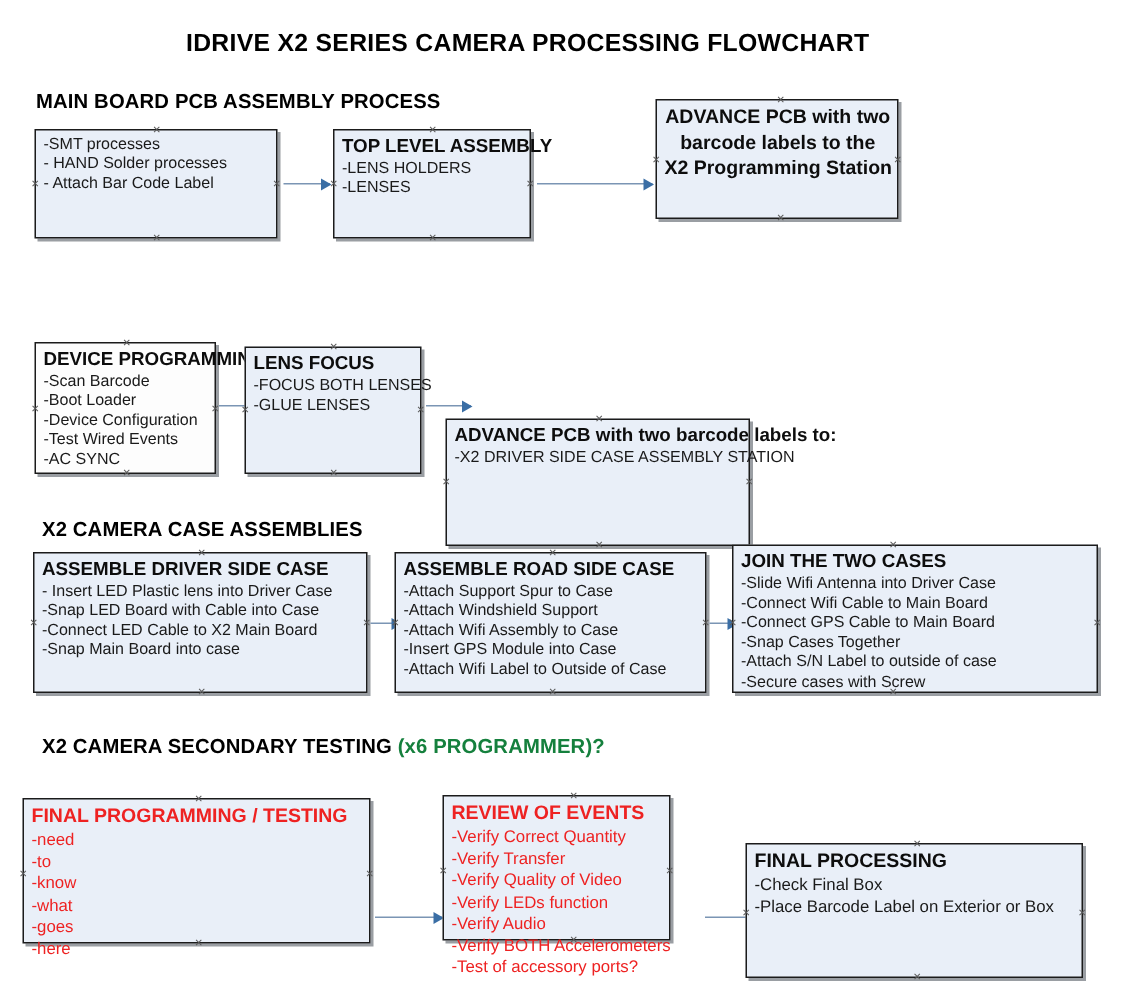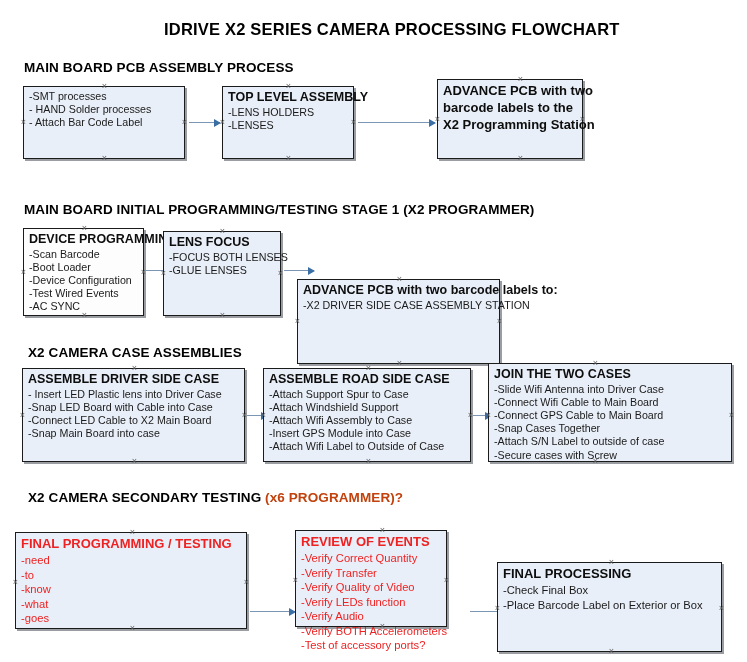--- a/index.html
+++ b/index.html
@@ -17,21 +17,21 @@
   .doc-title{
     position:absolute;
     font-size:16.5px;font-weight:bold;color:#000;
     letter-spacing:.2px;white-space:nowrap;
   }
   .section-title{
     position:absolute;
     font-size:13.5px;font-weight:bold;color:#000;
     white-space:nowrap;letter-spacing:.1px;
   }
-  .section-title .accent{color:#c2410c;}
+  .section-title .accent{color:#15803d;}
 
   
   .node{
     position:absolute;
     background:#e9eff8;
     border:1px solid #1b1b1b;
     box-sizing:border-box;
     box-shadow:2px 2px 0 0 rgba(120,125,132,.75);
     padding:3px 4px 2px 5px;
     overflow:visible;
@@ -67,21 +67,21 @@
     text-align:center;font-family:"Liberation Sans",sans-serif;
     pointer-events:none;user-select:none;
   }
   .xh::before{content:"\00D7";}
 </style>
 </head>
 <body>
 
 <div class="canvas">
 
-  <div class="doc-title" style="left:124px;top:20px;margin-left:40px;">IDRIVE X2  SERIES CAMERA PROCESSING FLOWCHART</div>
+  <div class="doc-title" style="left:124px;top:20px;">IDRIVE X2  SERIES CAMERA PROCESSING FLOWCHART</div>
 
   <div class="section-title" style="left:24px;top:60px;">
     <span>MAIN BOARD PCB ASSEMBLY PROCESS</span>
   </div>
 
   <div class="node" style="left:23px;top:86px;width:162px;height:73px;">
     <div class="ln">-SMT processes</div>
     <div class="ln">- HAND Solder processes</div>
     <div class="ln">- Attach Bar Code Label</div>
     <span class="xh" style="left:77px;top:-4px;"></span>
@@ -97,33 +97,30 @@
     <div class="ln">-LENS HOLDERS</div>
     <div class="ln">-LENSES</div>
     <span class="xh" style="left:62px;top:-4px;"></span>
     <span class="xh" style="left:62px;bottom:-4px;"></span>
     <span class="xh" style="left:-4px;top:32px;"></span>
     <span class="xh" style="right:-4px;top:32px;"></span>
   </div>
 
   <div class="conn" style="left:358px;top:122px;width:77px;"></div>
 
-  <div class="node big" style="left:437px;top:79px;width:146px;height:80px;">
+  <div class="node big" style="left:437px;top:66px;width:162px;height:80px;text-align:center;">
     <div class="hd">ADVANCE PCB with two</div>
     <div class="hd">barcode labels to the</div>
     <div class="hd"> X2 Programming Station</div>
     <span class="xh" style="left:79px;top:-4px;"></span>
     <span class="xh" style="left:79px;bottom:-4px;"></span>
     <span class="xh" style="left:-4px;top:36px;"></span>
     <span class="xh" style="right:-4px;top:36px;"></span>
   </div>
 
-  <div class="section-title" style="left:24px;top:202px;">
-    <span>MAIN BOARD INITIAL PROGRAMMING/TESTING STAGE 1 (X2 PROGRAMMER)</span>
-  </div>
 
   <div class="node plain" style="left:23px;top:228px;width:121px;height:88px;">
     <div class="hd">DEVICE PROGRAMMING</div>
     <div class="ln">-Scan Barcode</div>
     <div class="ln">-Boot Loader</div>
     <div class="ln">-Device Configuration</div>
     <div class="ln">-Test Wired Events</div>
     <div class="ln">-AC SYNC</div>
     <span class="xh" style="left:57px;top:-4px;"></span>
     <span class="xh" style="left:57px;bottom:-4px;"></span>
@@ -205,20 +202,21 @@
     <span>X2 CAMERA SECONDARY TESTING </span><span class="accent">(x6 PROGRAMMER)?</span>
   </div>
 
   <div class="node red big" style="left:15px;top:532px;width:232px;height:97px;">
     <div class="hd">FINAL PROGRAMMING / TESTING</div>
     <div class="ln">-need</div>
     <div class="ln">-to</div>
     <div class="ln">-know</div>
     <div class="ln">-what</div>
     <div class="ln">-goes</div>
+    <div class="ln">-here</div>
     <span class="xh" style="left:113px;top:-4px;"></span>
     <span class="xh" style="left:113px;bottom:-4px;"></span>
     <span class="xh" style="left:-4px;top:46px;"></span>
     <span class="xh" style="right:-4px;top:46px;"></span>
   </div>
 
   <div class="conn" style="left:250px;top:611px;width:45px;"></div>
 
   <div class="node red big" style="left:295px;top:530px;width:152px;height:97px;">
     <div class="hd">REVIEW OF EVENTS</div>

